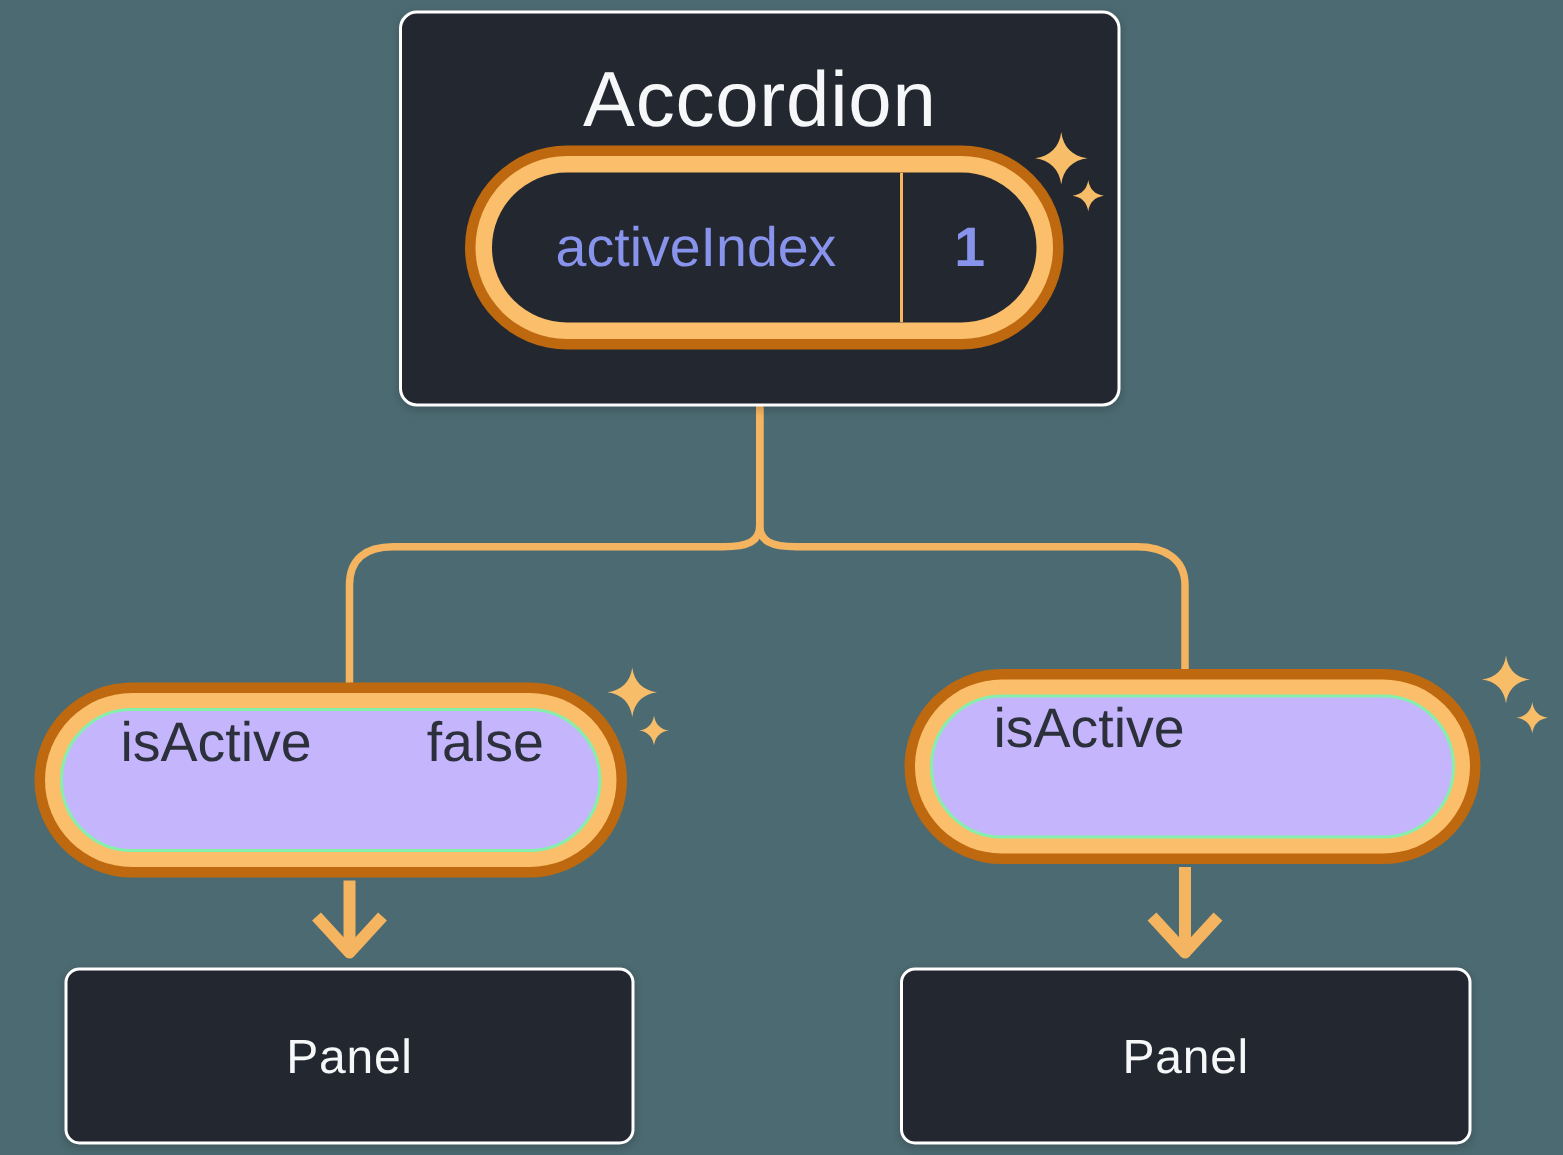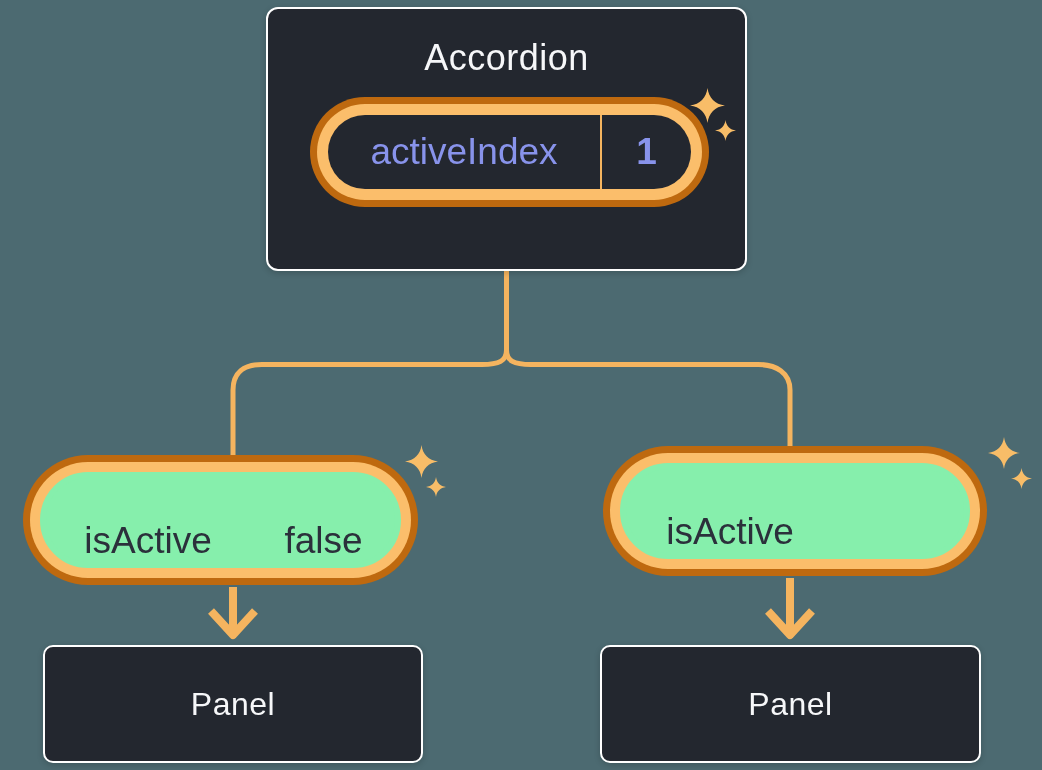--- a/index.html
+++ b/index.html
@@ -9,36 +9,36 @@
     font-family:"Liberation Sans", sans-serif;
   }
   svg.overlay { position:absolute; left:0; top:0; z-index:1; }
   .node {
     position:absolute; box-sizing:border-box; z-index:2;
     background:#23272F; border:2.5px solid #FFFFFF; border-radius:12px;
     box-shadow:0 2px 6px rgba(0,0,0,0.18);
   }
   .node-title {
     position:absolute; left:0; right:0; top:28px; text-align:center;
-    font-size:36px; font-weight:500; color:#F6F7F9; letter-spacing:0.5px;
+    font-size:52px; font-weight:500; color:#F6F7F9; letter-spacing:0.5px;
   }
   .panel-label {
     position:absolute; inset:0; display:flex; align-items:center; justify-content:center;
     font-size:32px; font-weight:500; color:#F6F7F9; letter-spacing:0.5px;
   }
   .pill-outer { position:absolute; z-index:3; border-radius:999px; background:#BE690F; }
   .pill-mid   { position:absolute; inset:7px; border-radius:999px; background:#FBBE6B; }
   .pill-inner-dark {
     position:absolute; inset:18px; border-radius:999px; background:#23272F;
     display:flex; align-items:stretch; overflow:hidden;
   }
   .pill-inner-purple {
-    position:absolute; inset:17px; border-radius:999px; background:#86efac;
-    border:6px solid #86efac; box-sizing:border-box;
-    display:flex; align-items:flex-end; overflow:hidden;
+    position:absolute; inset:17px; border-radius:999px; background:#c4b5fd;
+    border:2px solid #86efac; box-sizing:border-box;
+    display:flex; align-items:flex-start; overflow:hidden;
   }
   .pill-seg { display:flex; align-items:center; justify-content:center; }
   .prop-name   { font-size:37px; color:#2B303B; }
   .prop-value  { font-size:37px; color:#2B303B; font-weight:400; }
   .divider-orange { width:2px; background:#F5B45F; }
   .divider-dark   { width:2px; background:#23272F; }
   .sparkle { position:absolute; z-index:4; }
 </style>
 </head>
 <body>
@@ -59,21 +59,21 @@
         <path d="M790 578 L790 630"></path>
         <path d="M768 611 L790 635 L812 611"></path>
       </g>
     </g>
   </svg>
 
   <div class="node" style="left:266px; top:7px; width:481px; height:264px;" data-name="accordion-box">
     <div class="node-title" data-name="accordion-title">Accordion</div>
   </div>
 
-  <div class="pill-outer" style="left:310px; top:97px; width:399px; height:110px;" data-name="state-pill">
+  <div class="pill-outer" style="left:310px; top:97px; width:399px; height:136px;" data-name="state-pill">
     <div class="pill-mid" data-name="state-pill-ring">
       <div class="pill-inner-dark" style="inset:11px;" data-name="state-pill-body">
         <div class="pill-seg" style="width:272px;" data-name="state-name">activeIndex</div>
         <div class="divider-orange" data-name="pill-divider"></div>
         <div class="pill-seg" style="flex:1;" data-name="state-value">1</div>
       </div>
     </div>
   </div>
   <style>
     

